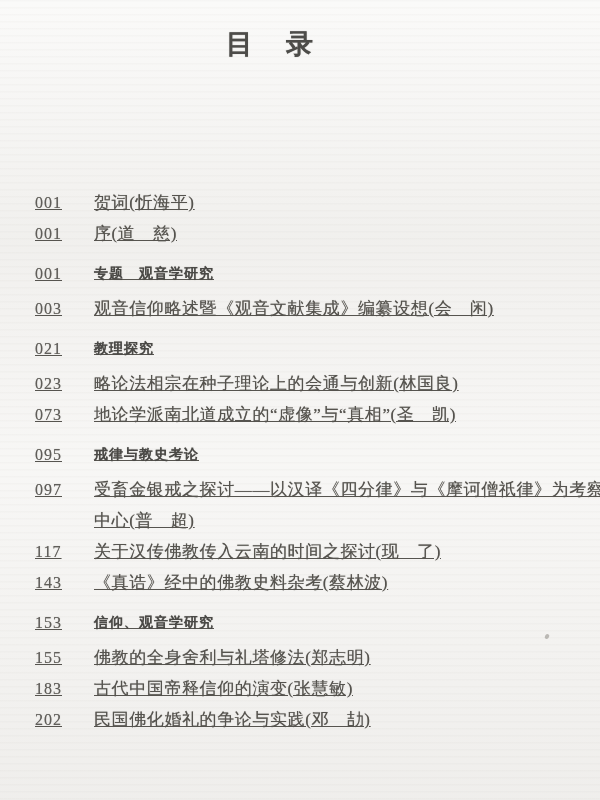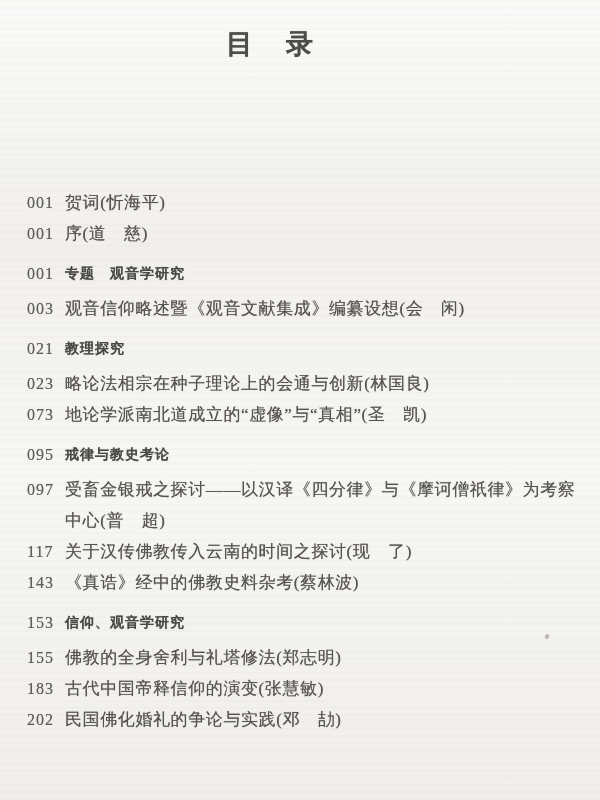--- a/index.html
+++ b/index.html
@@ -52,40 +52,41 @@
     transform: translateX(-29px);
     font-size: 27px;
     font-weight: bold;
     letter-spacing: 3px;
     color: #4d4c49;
     text-shadow: 0 0 0.8px rgba(85, 83, 78, 0.7);
   }
   .toc-list {
     position: absolute;
     top: 187px;
-    left: 27px;
+    left: 35px;
     right: 28px;
+    text-decoration: underline;
   }
   .row {
     display: flex;
     align-items: center;
     height: 31px;
     font-size: 17px;
     white-space: nowrap;
   }
   .row .num {
     flex: 0 0 auto;
     width: 37px;
     font-size: 16px;
     letter-spacing: 1px;
     color: #605e5a;
     text-shadow: 0 0 0.7px rgba(95, 93, 88, 0.65);
   }
   .row .text {
-    margin-left: 1px;
+    margin-left: 22px;
     letter-spacing: 0.6px;
     color: #55534e;
     text-shadow: 0 0 0.7px rgba(90, 88, 83, 0.65);
   }
   .row.section {
     margin-top: 9px;
     margin-bottom: 4px;
   }
   .row.section .text {
     font-family: "Liberation Sans", "DejaVu Sans", sans-serif;

